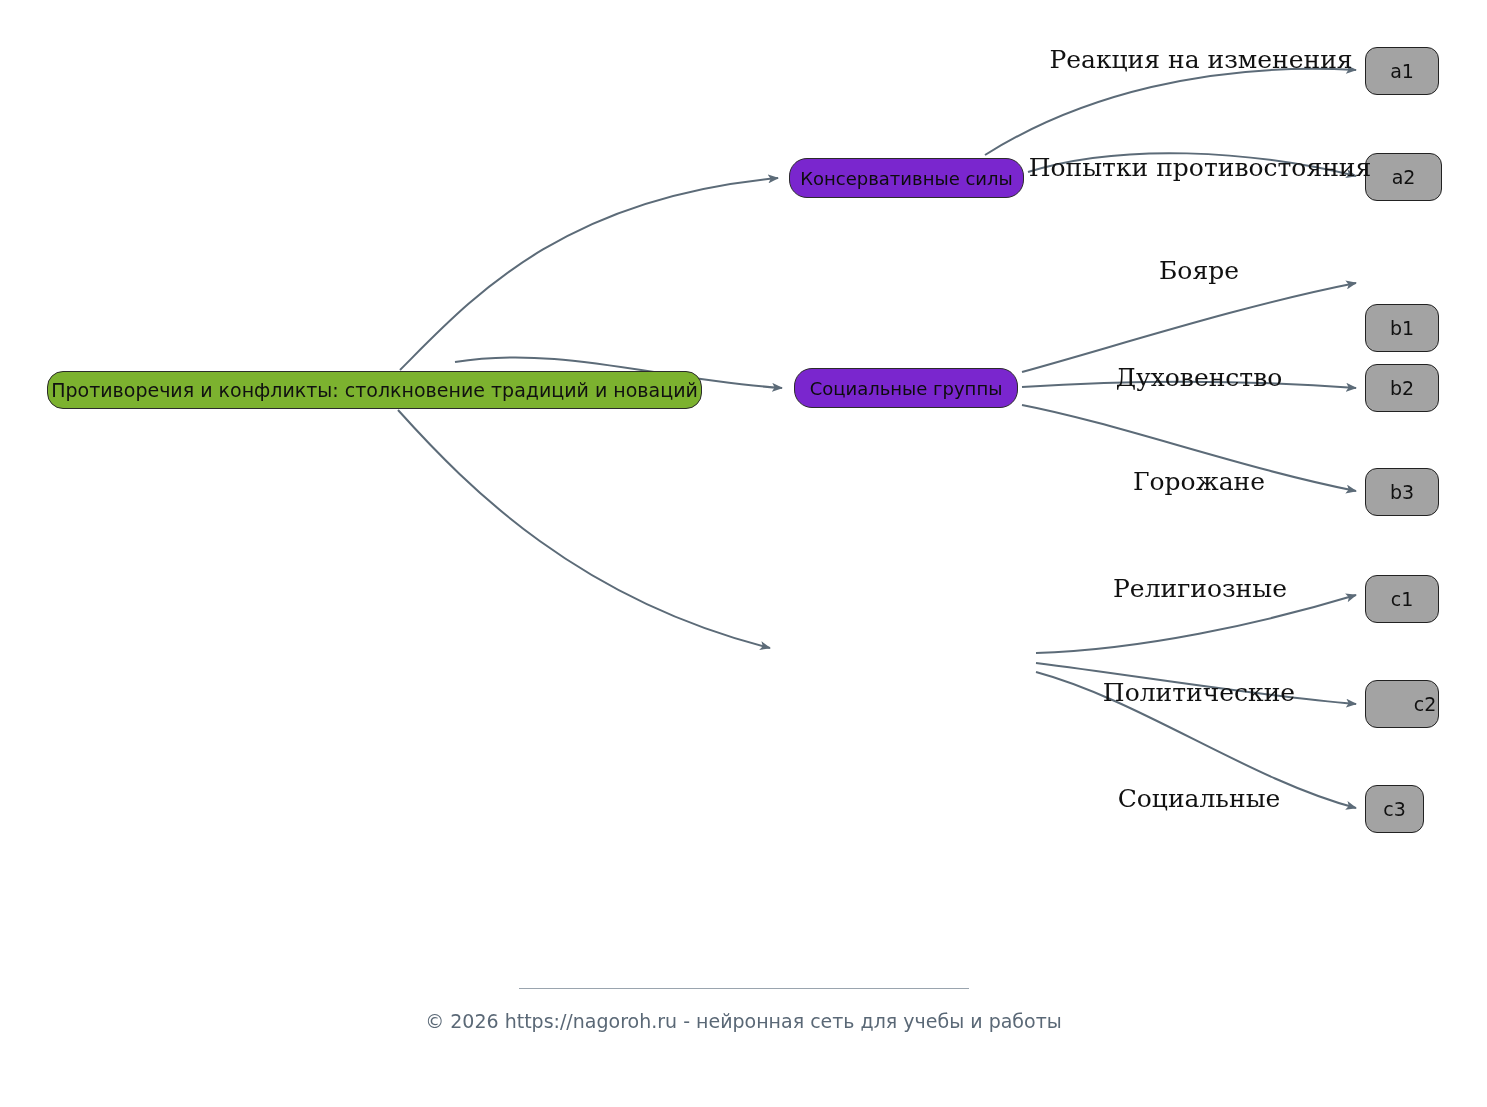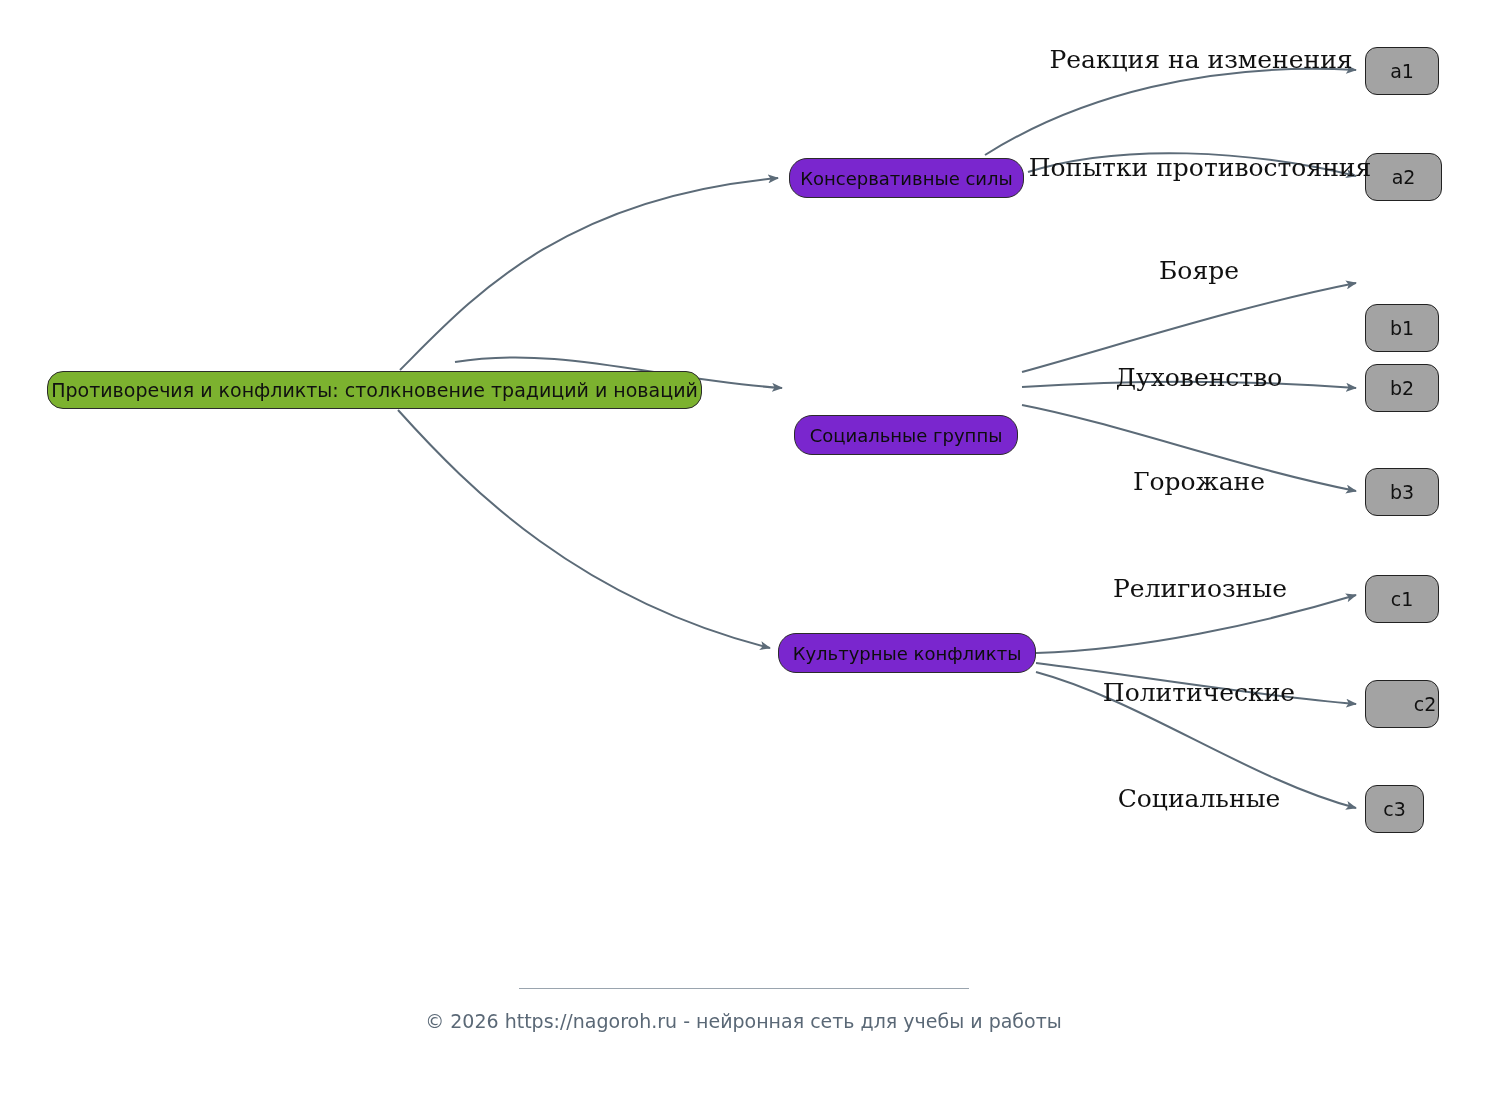--- a/index.html
+++ b/index.html
@@ -144,27 +144,24 @@
   </svg>
 
   <div class="node node-root" style="left:47px; top:371px; width:655px; height:38px;">
     <span>Противоречия и конфликты: столкновение традиций и новаций</span>
   </div>
 
   <div class="node node-branch" style="left:789px; top:158px; width:235px; height:40px;">
     <span>Консервативные силы</span>
   </div>
 
-  <div class="node node-branch" style="left:794px; top:368px; width:224px; height:40px;margin-top:47px;">
+  <div class="node node-branch" style="left:794px; top:368px; width:224px; height:40px;">
     <span>Социальные группы</span>
   </div>
 
-  <div class="node node-branch" style="left:778px; top:633px; width:258px; height:40px;">
-    <span>Культурные конфликты</span>
-  </div>
 
   <div class="node node-leaf" style="left:1365px; top:47px; width:74px; height:48px;">
     <span>a1</span>
   </div>
   <div class="node node-leaf" style="left:1365px; top:153px; width:77px; height:48px;">
     <span>a2</span>
   </div>
 
   <div class="node node-leaf" style="left:1365px; top:259px; width:74px; height:48px;margin-top:45px;">
     <span>b1</span>

